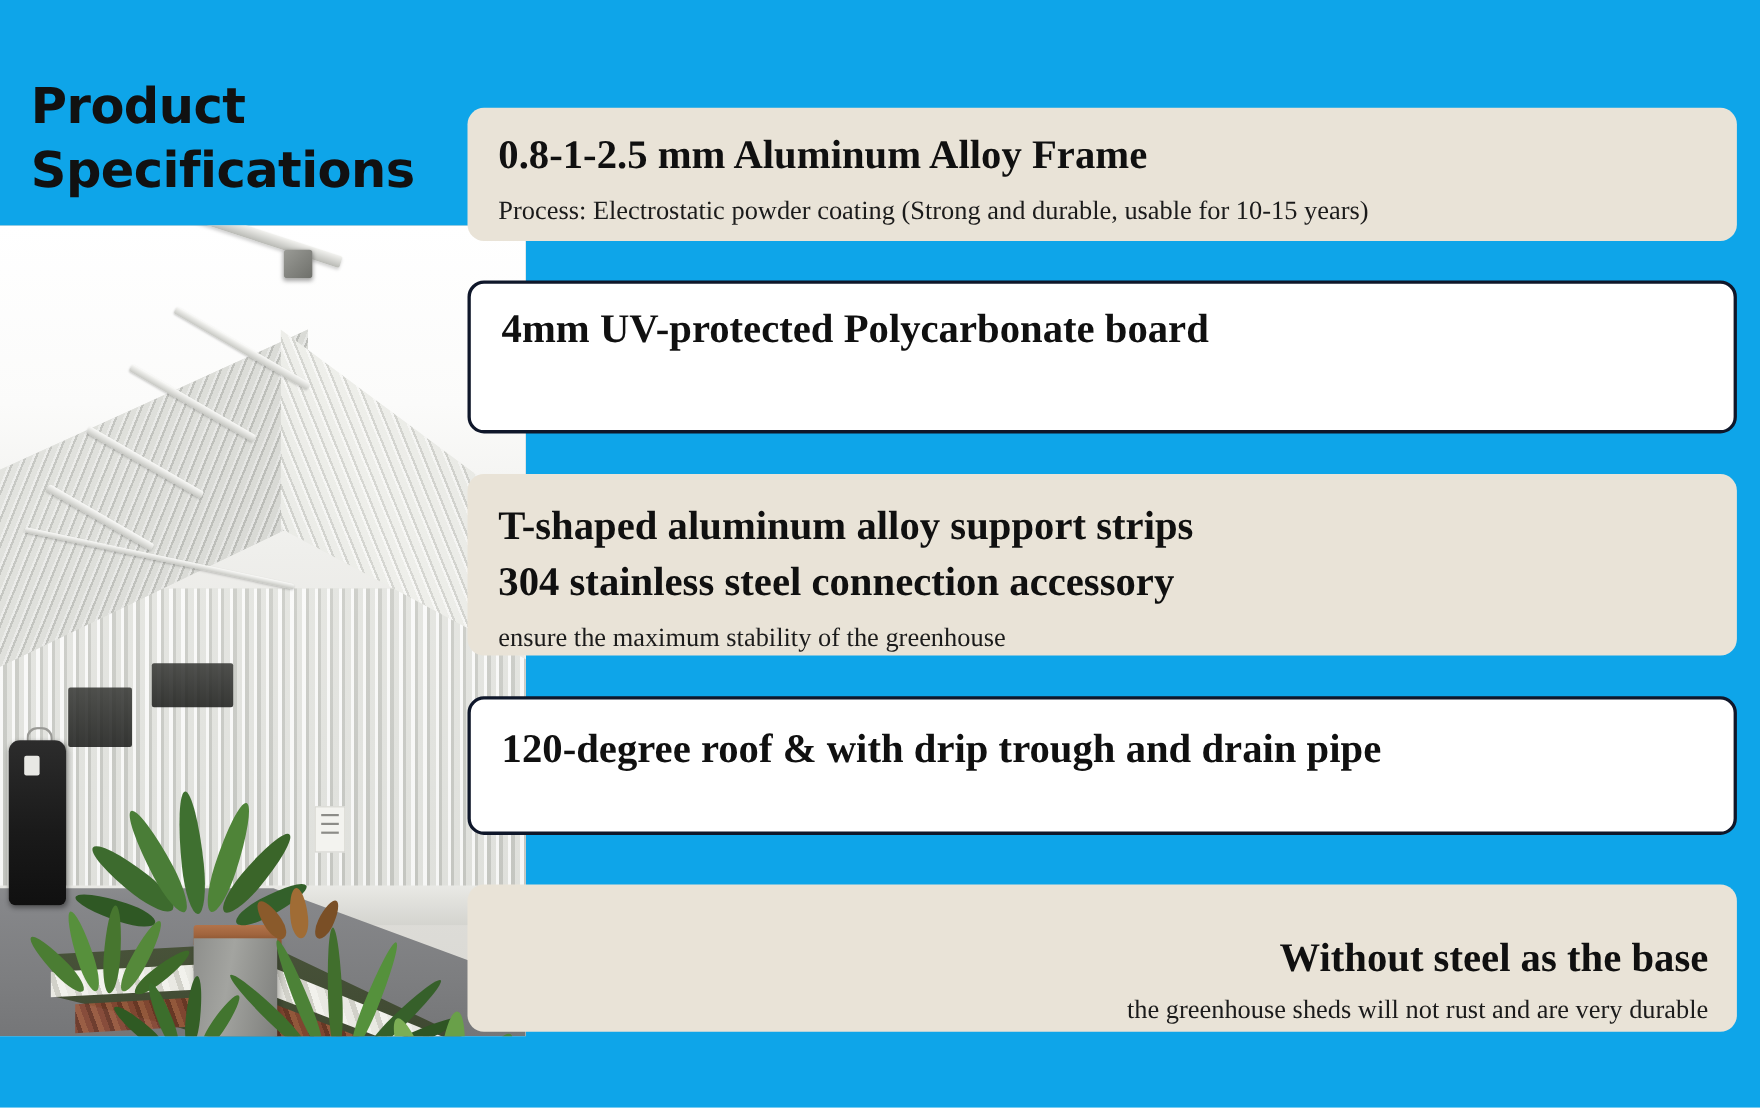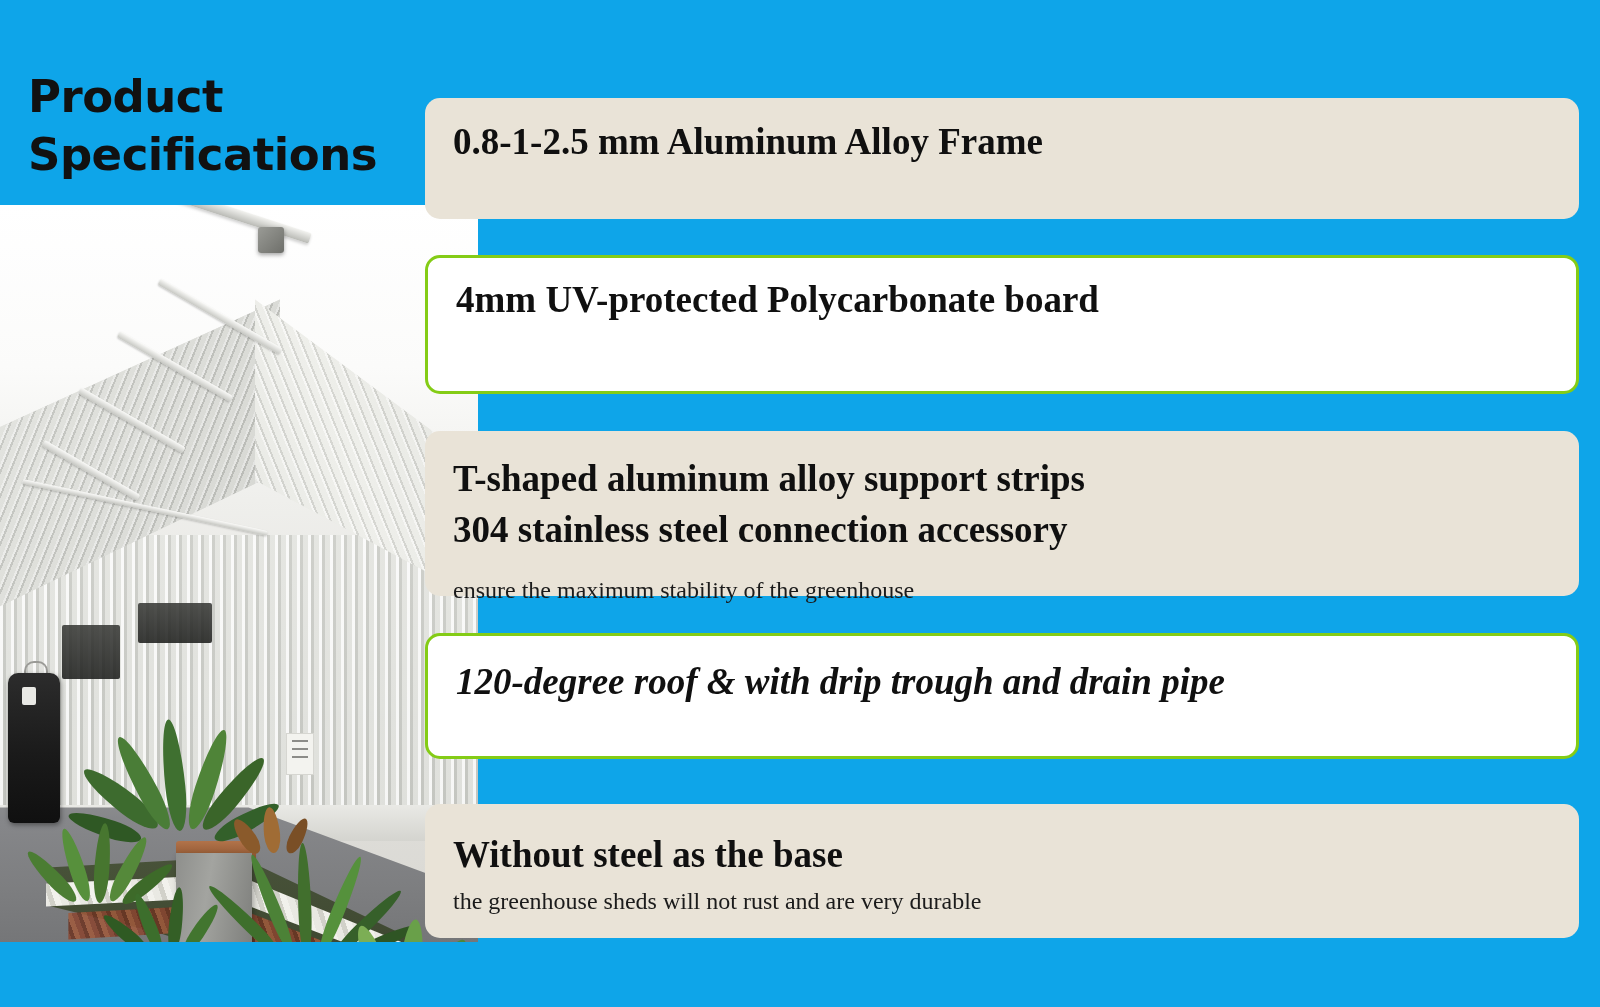--- a/index.html
+++ b/index.html
@@ -254,21 +254,21 @@
     width: 1154px;
     box-sizing: border-box;
     border-radius: 15px;
     padding: 20px 26px 18px 28px;
   }
   .card.beige {
     background: #e9e3d7;
   }
   .card.white {
     background: #ffffff;
-    border: 3px solid #84cc16;
+    border: 3px solid #0f172a;
   }
   .card-title {
     font-family: "Liberation Serif", "DejaVu Serif", serif;
     font-weight: 700;
     color: #101010;
     font-size: 37px;
     line-height: 1.32;
     margin: 0 0 6px 0;
     white-space: pre-line;
   }
@@ -276,25 +276,25 @@
     font-family: "Liberation Serif", "DejaVu Serif", serif;
     font-weight: 400;
     color: #1b1b1b;
     font-size: 24px;
     line-height: 1.30;
     margin: 0;
   }
   .card.c1 { top: 98px;  height: 121px; }
   .card.c2 { top: 255px; height: 139px; padding-top: 18px; }
   .card.c3 { top: 431px; height: 165px; padding-top: 22px; }
-  .card.c4 { top: 633px; height: 126px; padding-top: 22px; font-style: italic; }
-  .card.c5 { top: 804px; height: 134px; padding-top: 27px; }
+  .card.c4 { top: 633px; height: 126px; padding-top: 22px; }
+  .card.c5 { top: 804px; height: 134px; padding-top: 44px; text-align: right; }
 
   .card.c1 .card-sub { margin-top: 10px; }
-  .card.c3 .card-sub { margin-top: 20px; }
+  .card.c3 .card-sub { margin-top: 10px; }
   .card.c4 .card-sub { margin-top: 16px; }
   .card.c3 .card-title { line-height: 1.38; }
 </style>
 </head>
 <body>
 
 <div class="page">
 
   <div class="page-title">Product
 Specifications</div>
@@ -385,20 +385,21 @@
       <div class="ph-hanger"></div>
       <div class="ph-garment"></div>
       <div class="ph-tag"></div>
     </div>
   </div>
 
   <div class="cards">
 
     <div class="card beige c1">
       <p class="card-title">0.8-1-2.5 mm Aluminum Alloy Frame</p>
+      <p class="card-sub">Process: Electrostatic powder coating (Strong and durable, usable for 10-15 years)</p>
     </div>
 
     <div class="card white c2">
       <p class="card-title">4mm UV-protected Polycarbonate board</p>
     </div>
 
     <div class="card beige c3">
       <p class="card-title">T-shaped aluminum alloy support strips
 304 stainless steel connection accessory</p>
       <p class="card-sub">ensure the maximum stability of the greenhouse</p>

